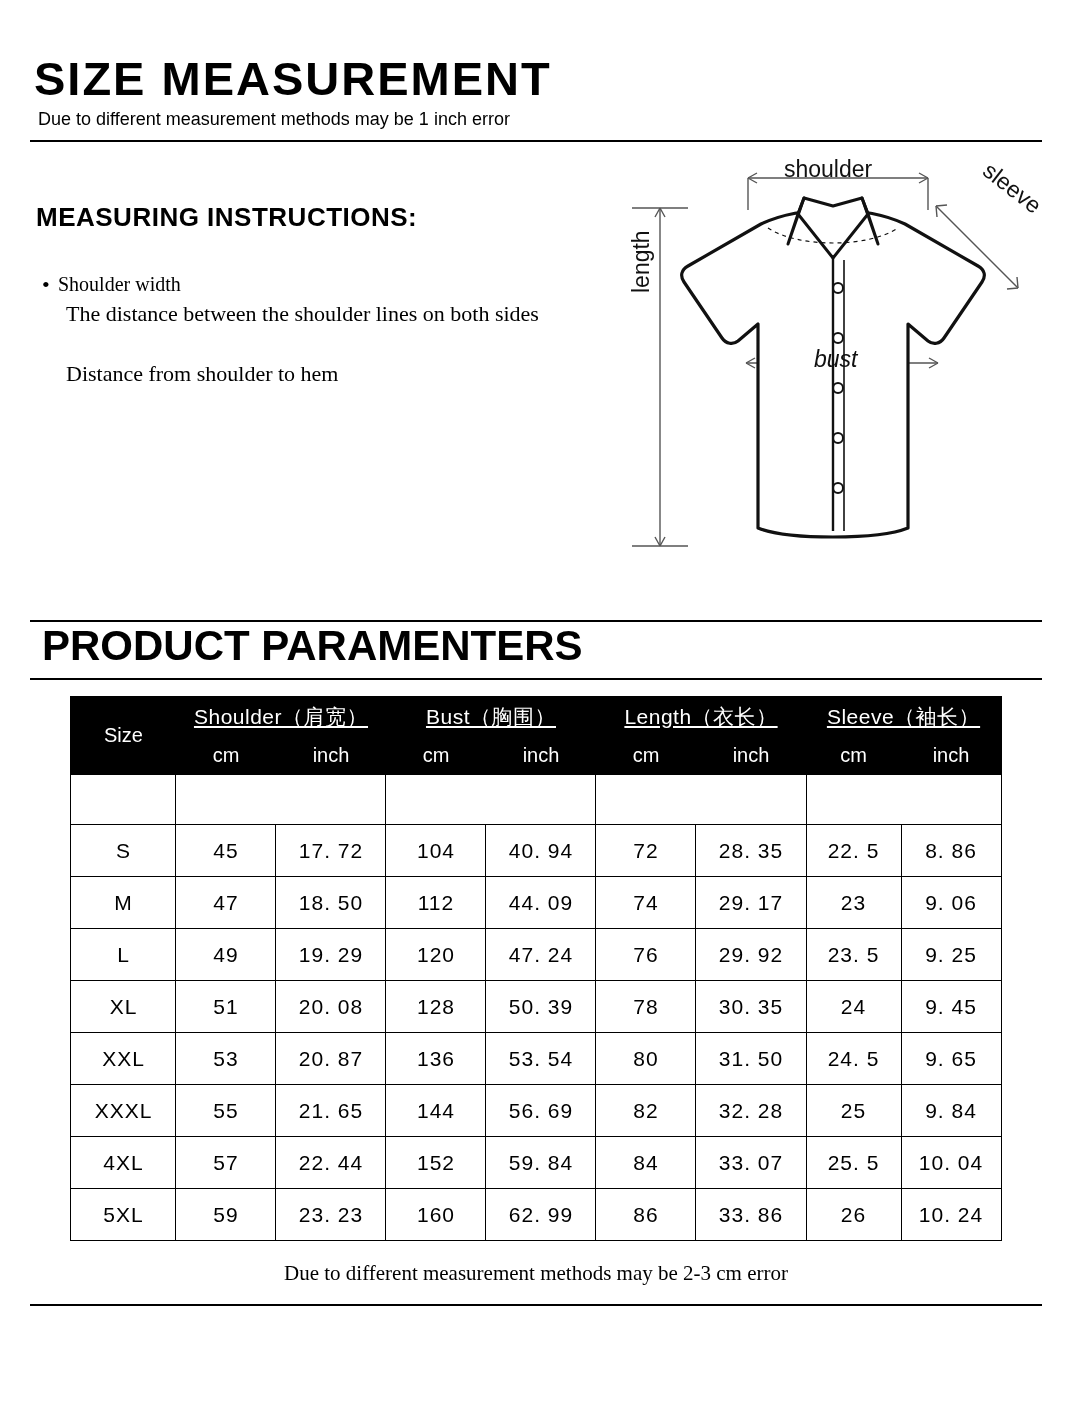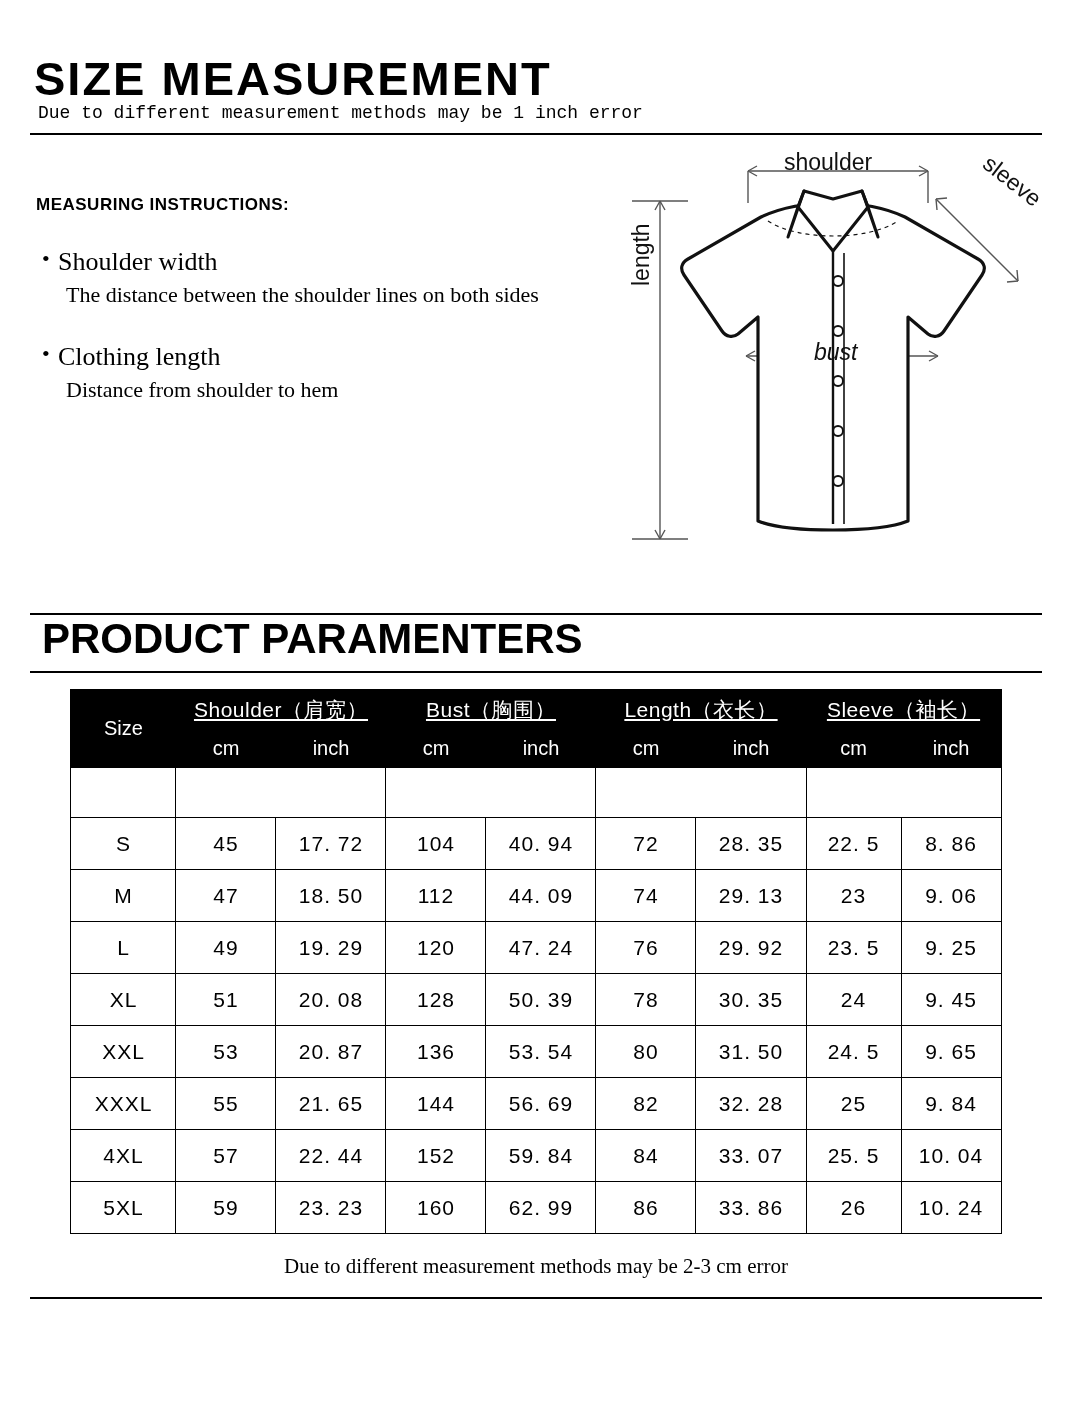--- a/index.html
+++ b/index.html
@@ -24,49 +24,50 @@
   }
   .title-main {
     font-size: 47px;
     font-weight: bold;
     letter-spacing: 2px;
     line-height: 1.05;
     font-family: "Liberation Sans", sans-serif;
   }
   .title-sub {
     font-size: 18px;
-    font-family: Liberation Mono, monospace;
+    font-family: Liberation Sans, sans-serif;
+    margin-top: 6px;
     margin-left: 4px;
   }
   .rule {
     border: none;
     border-top: 2px solid #000;
     margin: 10px 14px 0 14px;
   }
 
   
   .mid {
     position: relative;
     height: 470px;
   }
   .instructions {
     position: absolute;
     left: 20px;
     top: 60px;
     width: 560px;
   }
   .instr-title {
-    font-size: 17px;
+    font-size: 26px;
     font-weight: bold;
     letter-spacing: .5px;
-    margin-bottom: 32px;
+    margin-bottom: 40px;
   }
   .instr-block { margin-bottom: 34px; }
   .instr-head {
-    font-size: 26px;
+    font-size: 20px;
     font-family: "Liberation Serif", serif;
     margin-left: 22px;
     position: relative;
   }
   .instr-head::before {
     content: "•";
     position: absolute;
     left: -16px;
     top: -1px;
     font-size: 22px;
@@ -180,21 +181,20 @@
     <div class="instructions">
       <div class="instr-title">MEASURING INSTRUCTIONS:</div>
 
       <div class="instr-block">
         <div class="instr-head">Shoulder width</div>
         <div class="instr-desc">The distance between the shoulder lines on both sides</div>
       </div>
 
 
       <div class="instr-block">
-        <div class="instr-head">Clothing length</div>
         <div class="instr-desc">Distance from shoulder to hem</div>
       </div>
     </div>
 
     <div class="figure">
       <svg width="430" height="430" viewBox="0 0 430 430">
 
         <g stroke="#555" stroke-width="1.4" fill="none">
 
           <line x1="130" y1="30" x2="310" y2="30"></line>
@@ -325,21 +325,21 @@
           <td class="val">8. 86</td>
         </tr>
 
         <tr>
           <td class="val">M</td>
           <td class="val">47</td>
           <td class="val">18. 50</td>
           <td class="val">112</td>
           <td class="val">44. 09</td>
           <td class="val">74</td>
-          <td class="val">29. 13</td>
+          <td class="val">29. 17</td>
           <td class="val">23</td>
           <td class="val">9. 06</td>
         </tr>
 
         <tr>
           <td class="val">L</td>
           <td class="val">49</td>
           <td class="val">19. 29</td>
           <td class="val">120</td>
           <td class="val">47. 24</td>

